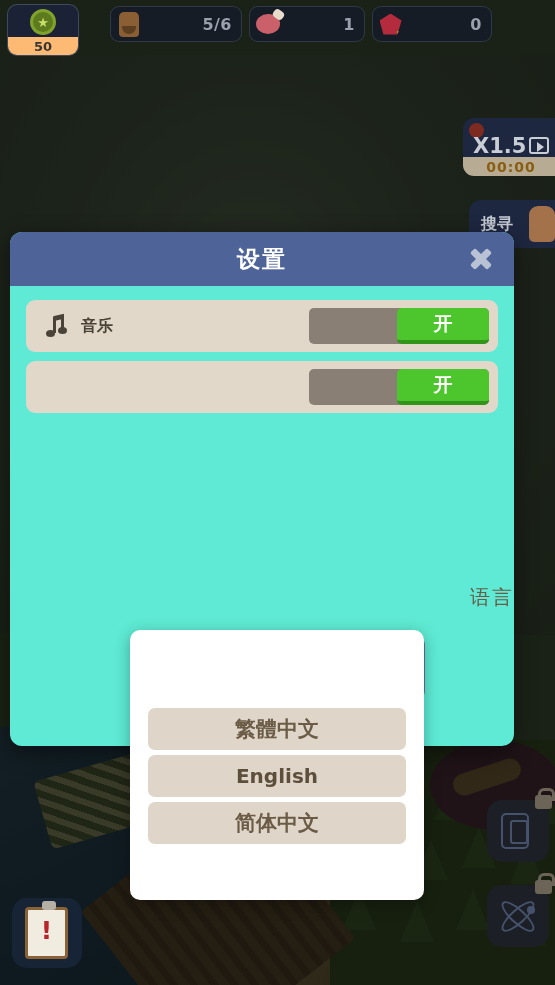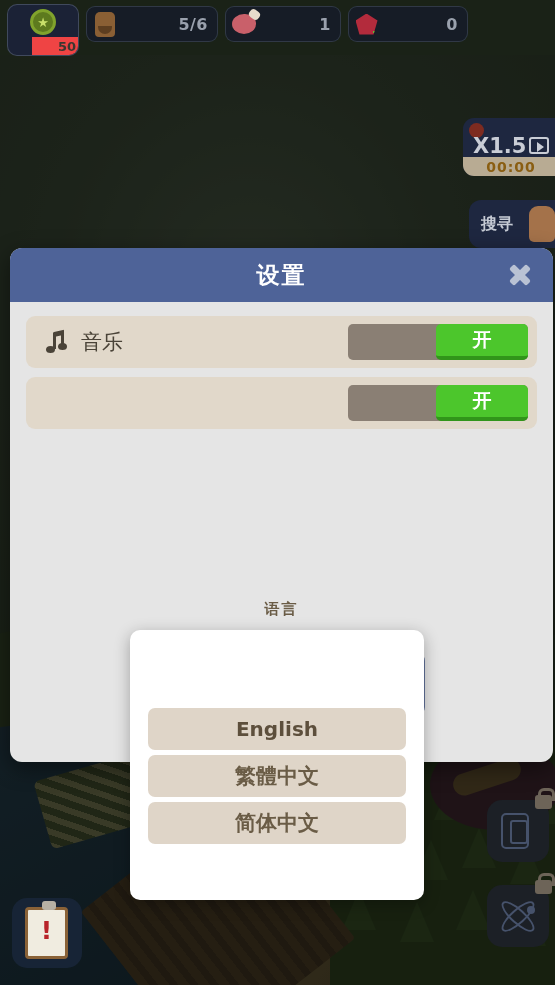--- a/index.html
+++ b/index.html
@@ -68,40 +68,40 @@
   .res-pill {
     height:36px; background:rgba(22,28,40,0.92);
     border:1px solid rgba(70,80,98,0.55); border-radius:9px;
     display:flex; align-items:center; padding:0 9px 0 4px;
   }
   .res-pill .icon { width:27px; height:27px; flex:0 0 27px; position:relative; }
   .res-pill .val {
     color:#9aa1ad; font-size:16px; font-weight:bold; margin-left:auto;
     padding-left:16px; letter-spacing:.5px;
   }
-  .r-pop  { width:132px; } .r-meat { width:116px; }
+  .r-pop  { width:132px;margin-left:24px; } .r-meat { width:116px; }
   .r-wood { width:122px; } .r-gem  { width:120px; }
 
   
   .lvl-badge {
     position:absolute; left:7px; top:4px; width:72px; height:52px;
     background:#1b2236; border:1px solid rgba(90,100,120,.6);
     border-radius:10px; overflow:hidden; z-index:7;
   }
   .lvl-badge .medal {
     position:absolute; left:50%; top:4px; transform:translateX(-50%);
     width:26px; height:26px; border-radius:50%;
     background:#5d7a1e; border:3px solid #80a32c;
     display:flex; align-items:center; justify-content:center;
   }
   .lvl-badge .medal span { color:#c8e06a; font-size:13px; line-height:1; }
   .lvl-badge .lvlnum {
     position:absolute; left:0; bottom:0; width:100%; height:18px;
-    background:#ef4444; color:#3a3730; font-size:13px; font-weight:bold;
-    display:flex; align-items:center; justify-content:center;margin-left:24px;
+    background:#fdba74; color:#3a3730; font-size:13px; font-weight:bold;
+    display:flex; align-items:center; justify-content:center;
   }
 
   
   .ic-person { background:#8a5f34; border-radius:5px 5px 4px 4px; width:20px; height:25px;
                margin:1px auto; position:relative; }
   .ic-person::after{ content:""; position:absolute; left:3px; bottom:3px; width:14px; height:8px;
                background:#5d3e20; border-radius:0 0 7px 7px; }
   .ic-meat { width:24px; height:20px; background:#c9606a; border-radius:50% 45% 50% 50%;
              margin:3px auto; position:relative; }
   .ic-meat::after{ content:""; position:absolute; right:-4px; top:-4px; width:11px; height:9px;
@@ -185,22 +185,22 @@
   .buildbtn .hammer { position:absolute; left:36px; top:12px; width:56px; height:20px;
     background:#9e9e9e; border-radius:5px; transform:rotate(-22deg); }
   .buildbtn .hammer::after { content:""; position:absolute; right:-34px; top:4px;
     width:42px; height:11px; background:#b07d3f; border-radius:5px; }
   .buildbtn .lbl { position:absolute; left:0; bottom:0; width:100%; height:28px;
     background:#c6c3bc; color:#3d3a33; font-size:16px; font-weight:bold;
     display:flex; align-items:center; justify-content:center; }
 
   
   .dialog {
-    position:absolute; left:10px; top:248px; width:543px; height:514px;
-    background:#e5e5e5; border-radius:12px; z-index:20;
+    position:absolute; left:10px; top:232px; width:504px; height:514px;
+    background:#5eead4; border-radius:12px; z-index:20;
     box-shadow:0 6px 22px rgba(0,0,0,.45);
     display:flex; flex-direction:column; overflow:hidden;
   }
   .dlg-head {
     height:54px; background:#4E6398; position:relative; flex:0 0 54px;
     display:flex; align-items:center; justify-content:center;
   }
   .dlg-title { color:#ffffff; font-size:23px; font-weight:bold; letter-spacing:2px; }
   .close-x {
     position:absolute; right:20px; top:50%; transform:translateY(-50%);
@@ -213,21 +213,21 @@
   .close-x::before { transform:translate(-50%,-50%) rotate(45deg); }
   .close-x::after  { transform:translate(-50%,-50%) rotate(-45deg); }
 
   .dlg-body { flex:1; padding:14px 16px 0 16px; position:relative; }
 
   .opt-row {
     height:52px; background:#E1D8CA; border-radius:9px; margin-bottom:9px;
     display:flex; align-items:center; padding:0 9px 0 18px;
   }
   .opt-left { display:flex; align-items:center; gap:14px; }
-  .opt-label { color:#4A4338; font-size:21px; font-weight:normal; }
+  .opt-label { color:#4A4338; font-size:16px; font-weight:bold; }
 
   .mnote { width:23px; height:22px; position:relative; }
   .mnote::before { content:""; position:absolute; left:2px; bottom:0; width:9px; height:7px;
     background:#4A4338; border-radius:50%; }
   .mnote::after { content:""; position:absolute; right:0px; bottom:3px; width:9px; height:7px;
     background:#4A4338; border-radius:50%; }
   .mnote i { position:absolute; left:9px; top:0; width:11px; height:5px;
     background:#4A4338; border-radius:1px; transform:skewY(-14deg); }
   .mnote u { position:absolute; left:9px; top:2px; width:3px; height:16px; background:#4A4338; }
   .mnote s { position:absolute; left:17px; top:2px; width:3px; height:12px; background:#4A4338; }
@@ -247,22 +247,22 @@
     border-radius:5px; position:relative;
   }
   .toggle .knob {
     position:absolute; right:0; top:0; width:92px; height:36px;
     background:#4CC62C; border-bottom:4px solid #31951a; border-radius:5px;
     display:flex; align-items:center; justify-content:center;
     color:#ffffff; font-size:19px; font-weight:bold;
   }
 
   .lang-label {
-    position:absolute; left:0; top:298px; width:100%; text-align:center;
-    color:#6A5C46; font-size:15px; font-weight:bold; letter-spacing:2px;
+    position:absolute; left:0; top:298px; width:100%; text-align:right;
+    color:#6A5C46; font-size:20px; font-weight:normal; letter-spacing:2px;
   }
   .lang-select {
     position:absolute; left:120px; top:404px; width:295px; height:64px;
     background:#617299; border-radius:9px; display:flex; align-items:center;
     justify-content:center; cursor:pointer;
   }
   .lang-select .cur { color:#ffffff; font-size:23px; font-weight:bold; letter-spacing:1px; }
   .lang-select .caret {
     position:absolute; right:24px; top:50%; transform:translateY(-50%);
     width:0; height:0; border-left:15px solid transparent;
@@ -411,18 +411,18 @@
       <div class="lang-label">语言</div>
     </div>
 
     <div class="lang-select">
       <div class="cur">简体中文</div>
       <div class="caret"></div>
     </div>
   </div>
 
   <div class="lang-menu">
+    <div class="lang-opt">繁體中文</div>
     <div class="lang-opt en">English</div>
-    <div class="lang-opt">繁體中文</div>
     <div class="lang-opt">简体中文</div>
   </div>
 
 </div>
 
 </body></html>

